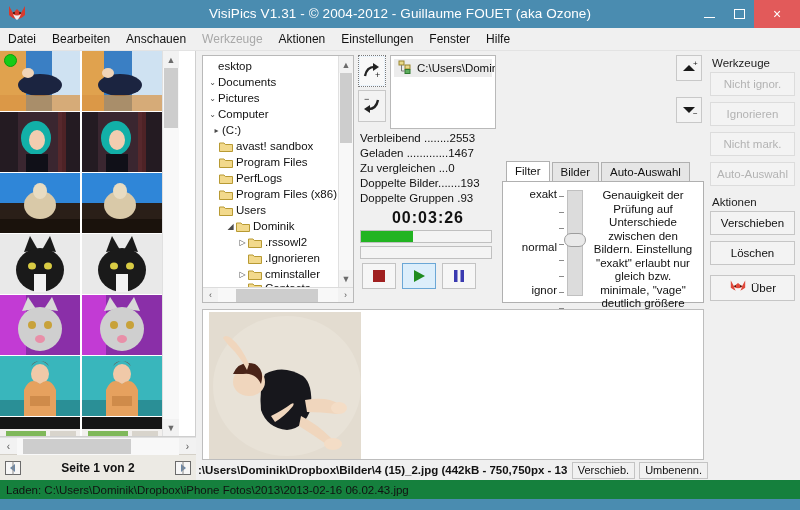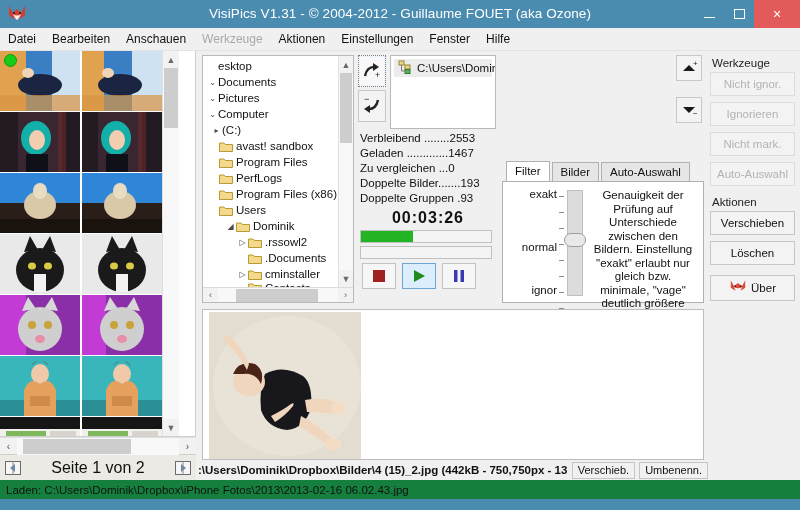--- a/index.html
+++ b/index.html
@@ -140,21 +140,21 @@
     display: flex; align-items: center; justify-content: space-between;
     padding: 0 3px;
     border-top: 1px solid #d4d0c8;
   }
   .pagebtn {
     width: 20px; height: 20px;
     display: flex; align-items: center; justify-content: center;
   }
   #page-label {
     flex: 1 1 auto; text-align: center;
-    font-size: 16px; font-weight: normal; color: #111;
+    font-size: 12px; font-weight: bold; color: #111;
   }
 
   
   #center-col {
     flex: 1 1 auto; display: flex; flex-direction: column;
     min-width: 0; background: #f0f0f0;
   }
   #upper-row { display: flex; height: 252px; flex: 0 0 252px; }
 
   
@@ -664,21 +664,21 @@
                 </span>
                 <span class="tlabel">.rssowl2</span>
               </div>
               <div class="tree-row" style="padding-left:32px">
                 <span class="tw"></span>
                 <span class="tfolder">
                   <svg width="14" height="11" viewBox="0 0 14 11">
                       <path d="M0.5 2 h4.5 l1.3 1.5 H13.5 v7 H0.5 Z" fill="#f2d98c" stroke="#b89a33"></path>
                     </svg>
                 </span>
-                <span class="tlabel">.Documents</span>
+                <span class="tlabel">.Ignorieren</span>
               </div>
               <div class="tree-row" style="padding-left:32px">
                 <span class="tw">▷</span>
                 <span class="tfolder">
                   <svg width="14" height="11" viewBox="0 0 14 11">
                       <path d="M0.5 2 h4.5 l1.3 1.5 H13.5 v7 H0.5 Z" fill="#f2d98c" stroke="#b89a33"></path>
                     </svg>
                 </span>
                 <span class="tlabel">cminstaller</span>
               </div>

